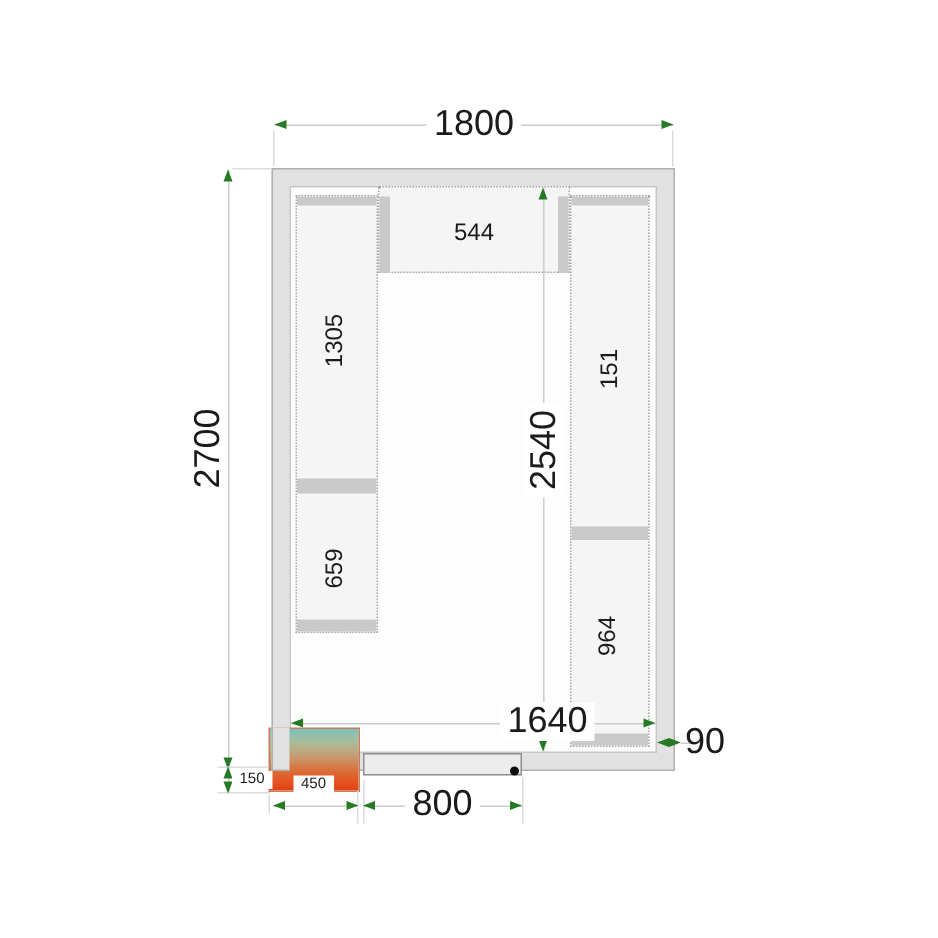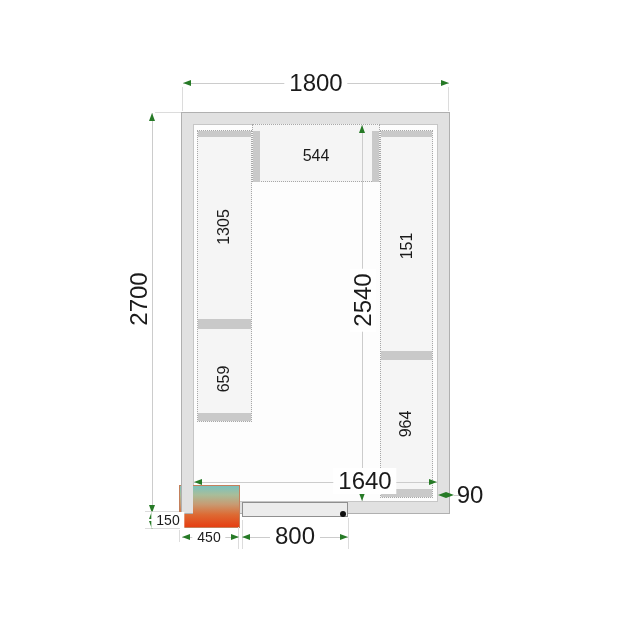--- a/index.html
+++ b/index.html
@@ -22,21 +22,21 @@
   .arr-l{border-top:3px solid transparent;border-bottom:3px solid transparent;border-right:8px solid #267a26;}
   .arr-r{border-top:3px solid transparent;border-bottom:3px solid transparent;border-left:8px solid #267a26;}
   .arr-u{border-left:3px solid transparent;border-right:3px solid transparent;border-bottom:8px solid #267a26;}
   .arr-d{border-left:3px solid transparent;border-right:3px solid transparent;border-top:8px solid #267a26;}
   
   .lbl{position:absolute;white-space:nowrap;transform:translate(-50%,-50%);line-height:1;}
   .lbl.rot{transform:translate(-50%,-50%) rotate(-90deg);}
   .lbl.bgw{background:#ffffff;padding:1px 5px;}
   .fs-big{font-size:24px;}
   .fs-med{font-size:16px;}
-  .fs-sm{font-size:14px;}
+  .fs-sm{font-size:10px;}
   
   .unit{
     background:linear-gradient(180deg,#7cc2bd 0%,#a9bd99 22%,#c89a72 45%,#dd6a33 70%,#e63f12 100%);
     border:1px solid #c4805c;
   }
   .door{background:#ececec;border:1px solid #8f8f8f;}
   .dot{background:#111111;border-radius:50%;}
 </style>
 </head>
 <body>
@@ -107,21 +107,21 @@
   <div class="abs dline" style="left:152px;top:511px;width:1px;height:17px;"></div>
   <div class="arr arr-u" style="left:149px;top:511px;"></div>
   <div class="arr arr-d" style="left:149px;top:521px;"></div>
   <div class="lbl bgw fs-sm" style="left:168px;top:520px;">150</div>
 
   <div class="abs eline" style="left:179px;top:530px;width:1px;height:12px;"></div>
   <div class="abs eline" style="left:238px;top:527px;width:1px;height:22px;"></div>
   <div class="abs dline" style="left:182px;top:537px;width:56px;height:1px;"></div>
   <div class="arr arr-l" style="left:182px;top:534px;"></div>
   <div class="arr arr-r" style="left:231px;top:534px;"></div>
-  <div class="lbl bgw fs-sm" style="left:209px;top:537px;">450</div>
+  <div class="lbl bgw fs-sm" style="left:209px;top:523px;">450</div>
 
   <div class="abs eline" style="left:242px;top:520px;width:1px;height:29px;"></div>
   <div class="abs eline" style="left:348px;top:518px;width:1px;height:31px;"></div>
   <div class="abs dline" style="left:242px;top:537px;width:106px;height:1px;"></div>
   <div class="arr arr-l" style="left:242px;top:534px;"></div>
   <div class="arr arr-r" style="left:340px;top:534px;"></div>
   <div class="lbl bgw fs-big" style="left:295px;top:536px;">800</div>
 
 </div>
 

